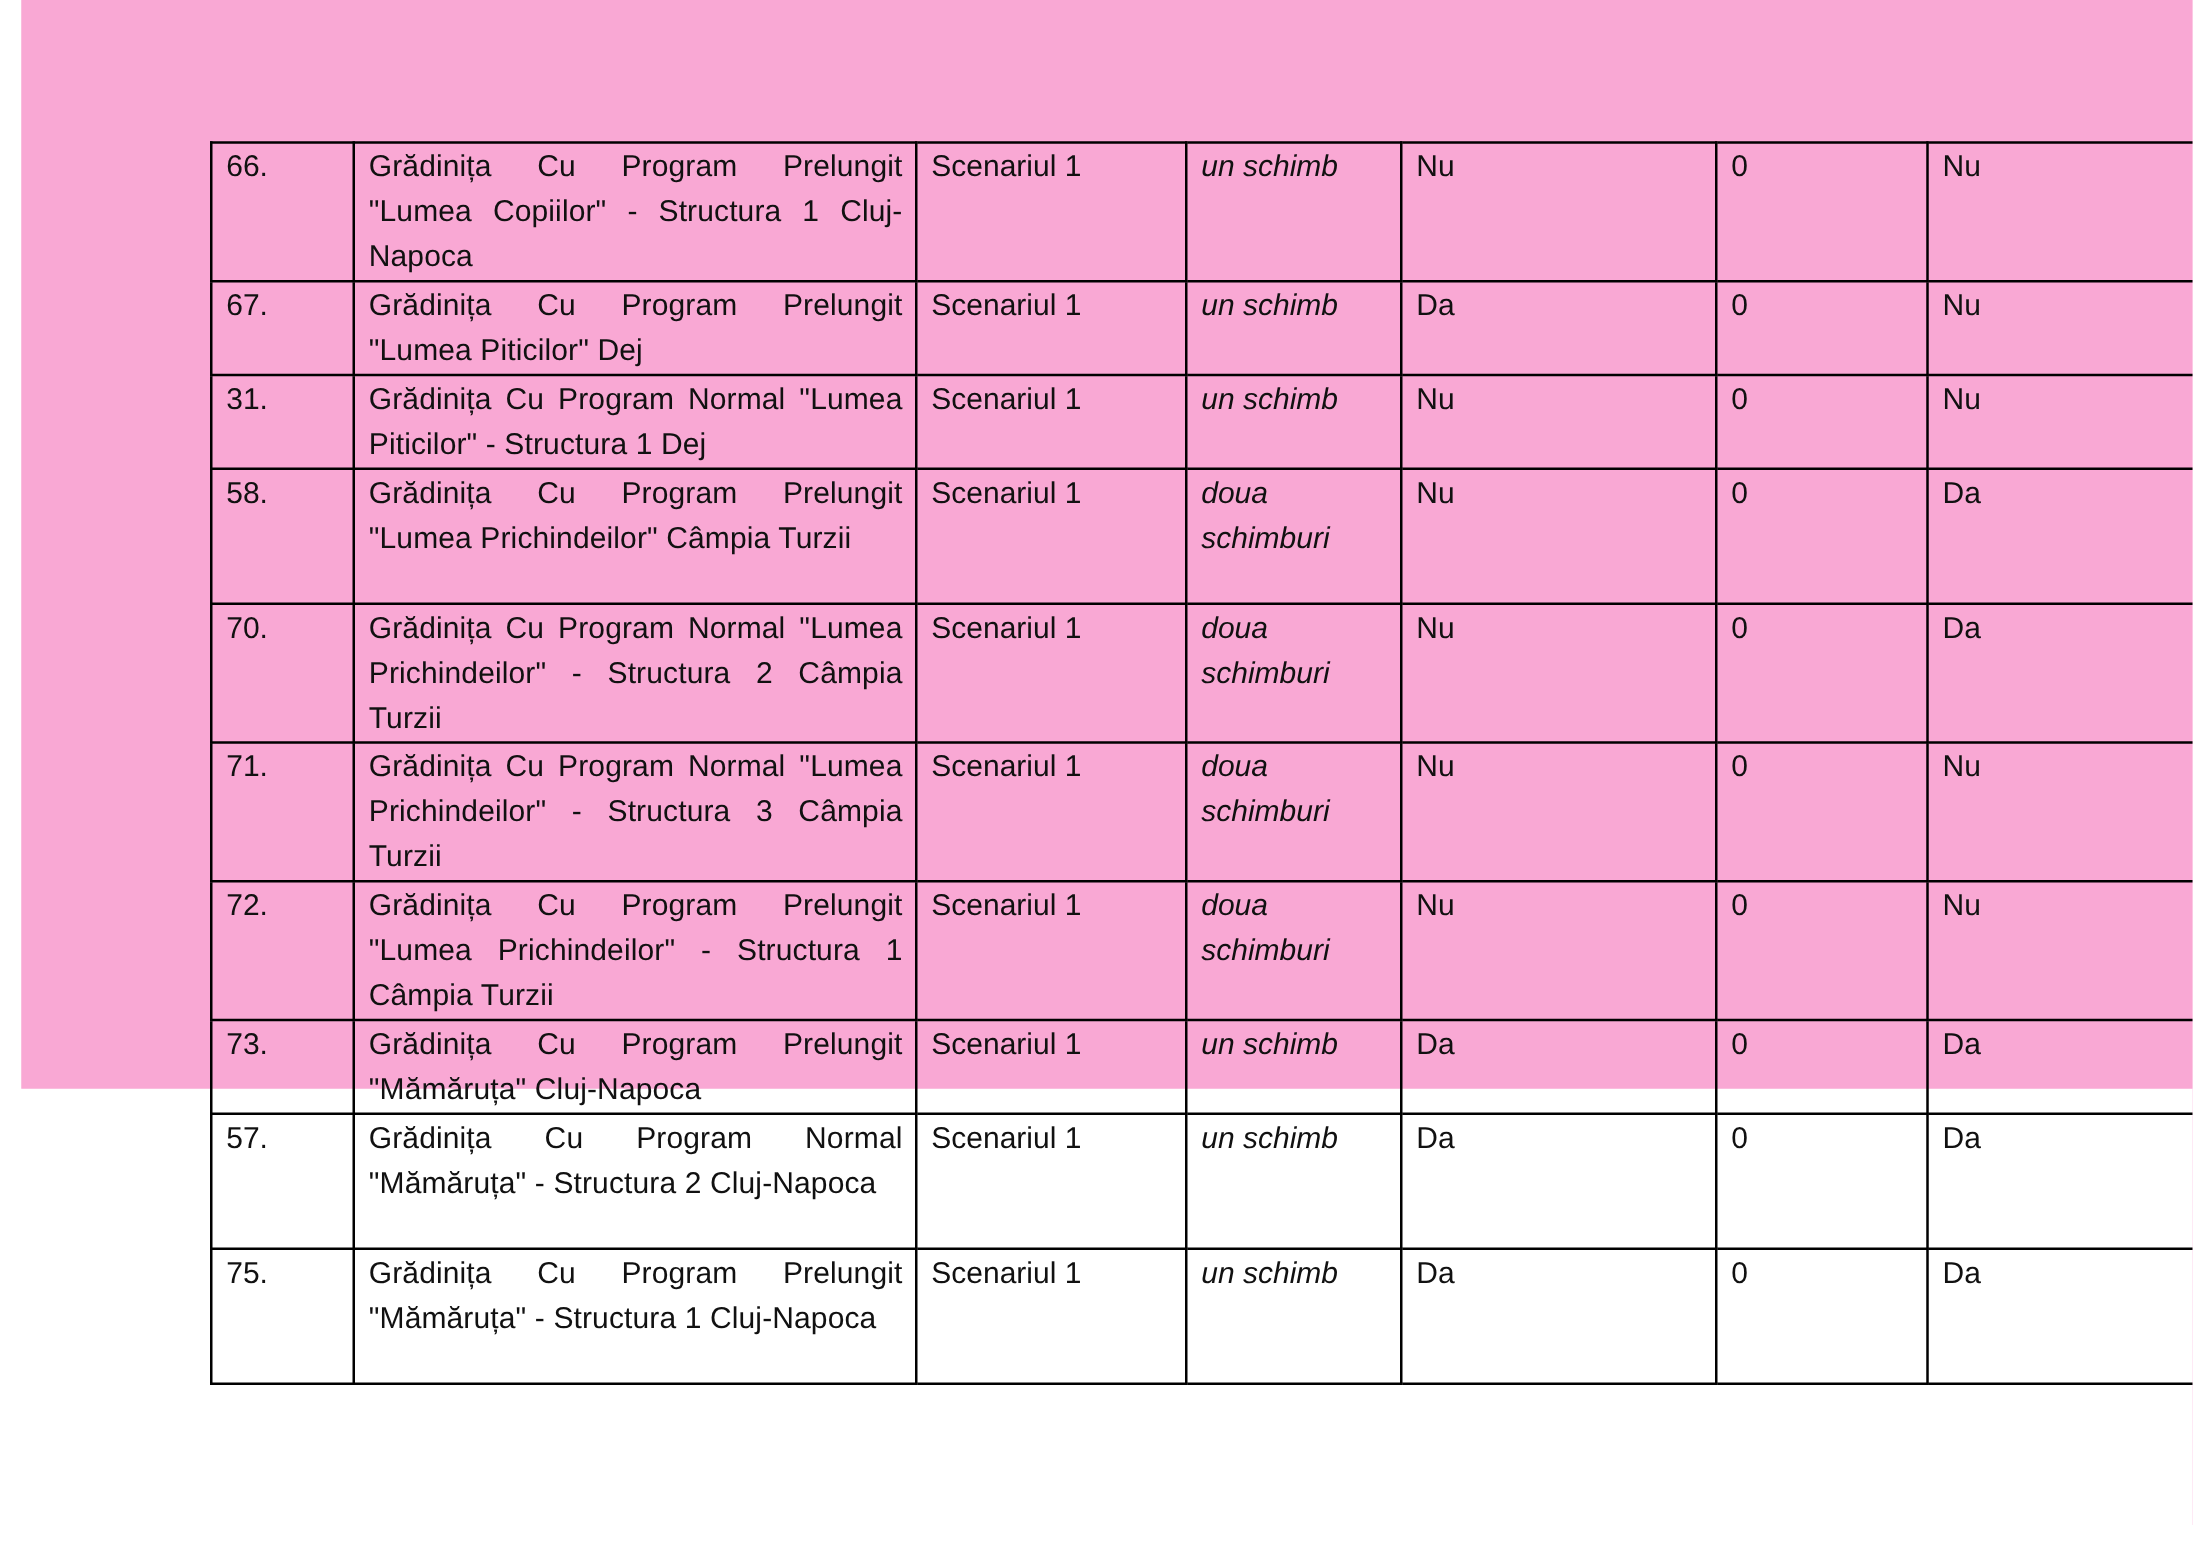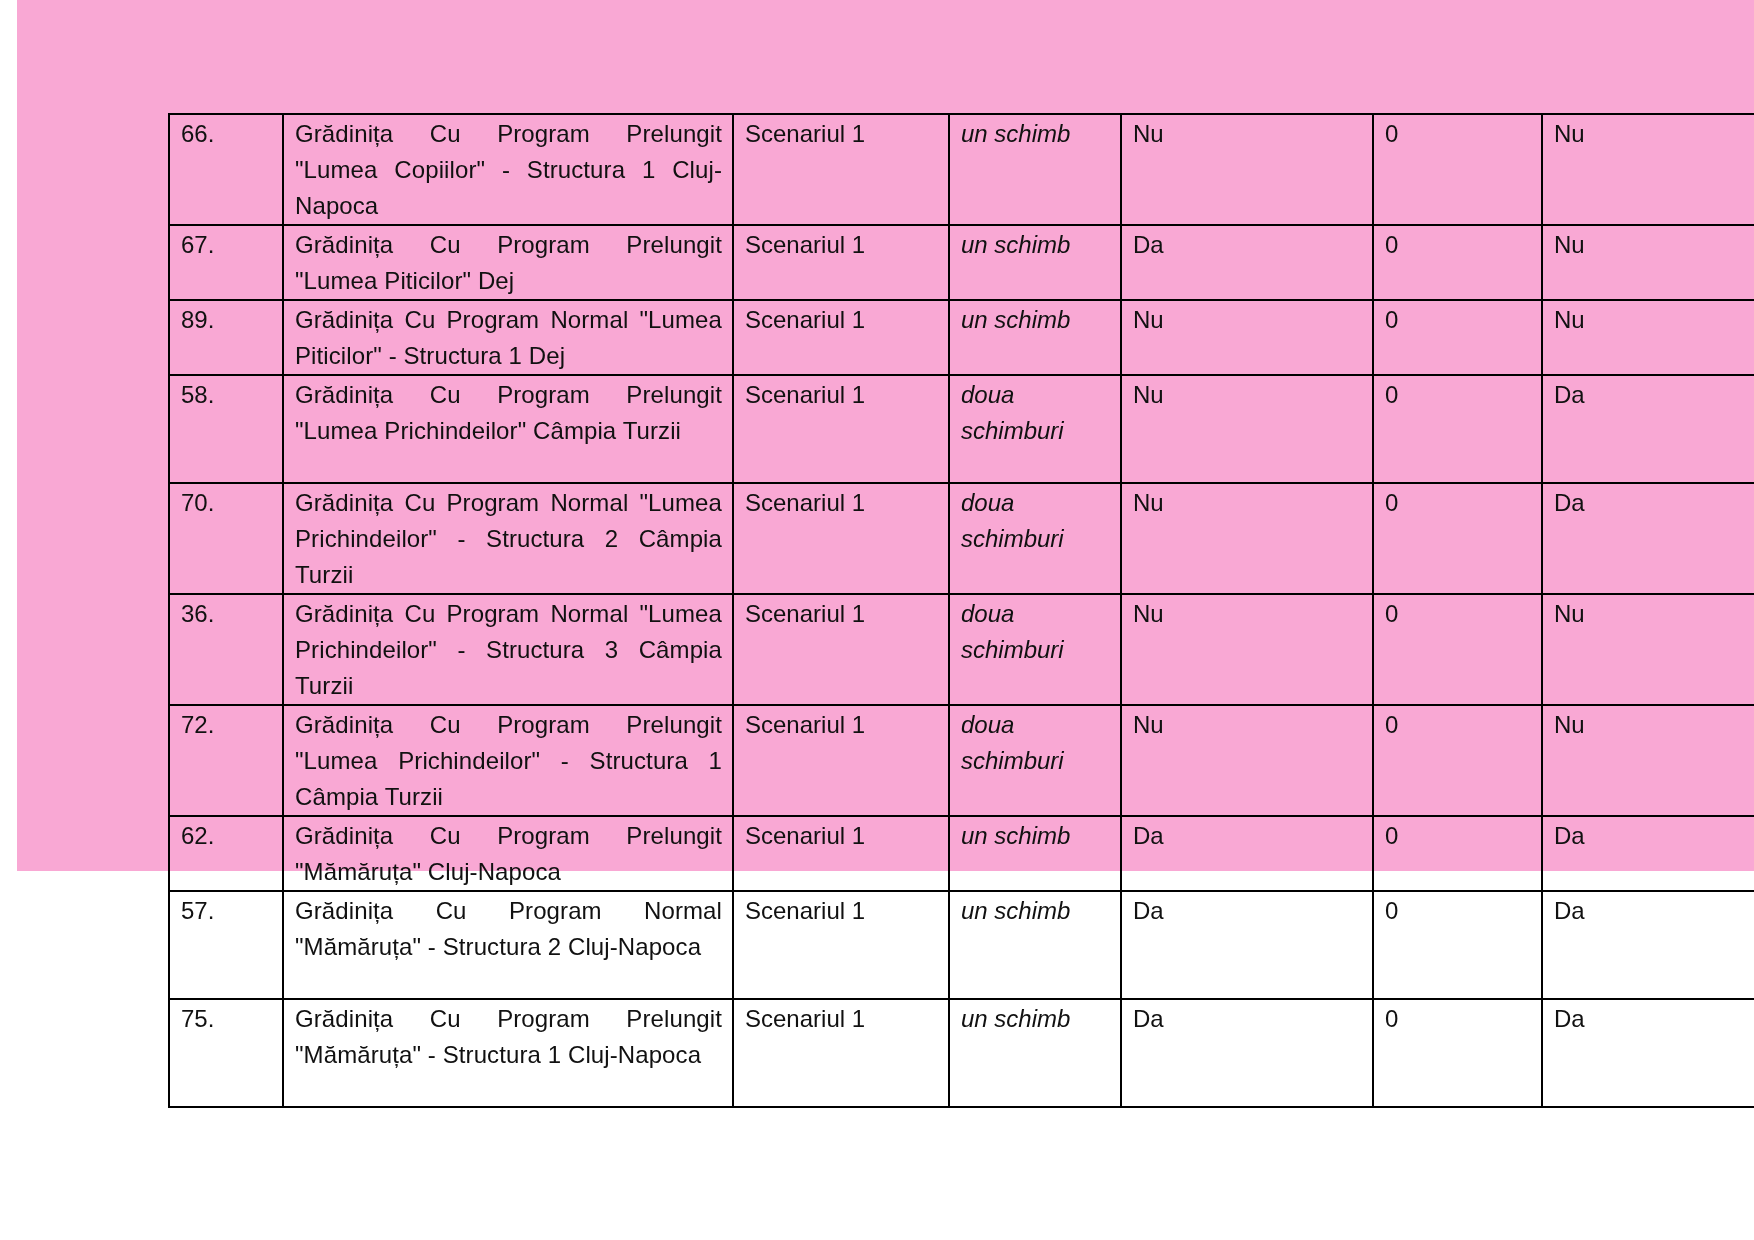--- a/index.html
+++ b/index.html
@@ -76,21 +76,21 @@
         <td class="c-name">
             <span>Grădinița Cu Program Prelungit "Lumea Piticilor" Dej</span>
           </td>
         <td class="c-scen">Scenariul 1</td>
         <td class="c-shift">un schimb</td>
         <td class="c-a">Da</td>
         <td class="c-b">0</td>
         <td class="c-c">Nu</td>
       </tr>
       <tr class="h2">
-        <td class="c-nr">89.</td>
+        <td class="c-nr">31.</td>
         <td class="c-name">
             <span>Grădinița Cu Program Normal "Lumea Piticilor" - Structura 1 Dej</span>
           </td>
         <td class="c-scen">Scenariul 1</td>
         <td class="c-shift">un schimb</td>
         <td class="c-a">Nu</td>
         <td class="c-b">0</td>
         <td class="c-c">Nu</td>
       </tr>
       <tr class="h3">
@@ -109,21 +109,21 @@
         <td class="c-name">
             <span>Grădinița Cu Program Normal "Lumea Prichindeilor" - Structura 2 Câmpia Turzii</span>
           </td>
         <td class="c-scen">Scenariul 1</td>
         <td class="c-shift">doua schimburi</td>
         <td class="c-a">Nu</td>
         <td class="c-b">0</td>
         <td class="c-c">Da</td>
       </tr>
       <tr class="h3">
-        <td class="c-nr">36.</td>
+        <td class="c-nr">71.</td>
         <td class="c-name">
             <span>Grădinița Cu Program Normal "Lumea Prichindeilor" - Structura 3 Câmpia Turzii</span>
           </td>
         <td class="c-scen">Scenariul 1</td>
         <td class="c-shift">doua schimburi</td>
         <td class="c-a">Nu</td>
         <td class="c-b">0</td>
         <td class="c-c">Nu</td>
       </tr>
       <tr class="h3">
@@ -131,21 +131,21 @@
         <td class="c-name">
             <span>Grădinița Cu Program Prelungit "Lumea Prichindeilor" - Structura 1 Câmpia Turzii</span>
           </td>
         <td class="c-scen">Scenariul 1</td>
         <td class="c-shift">doua schimburi</td>
         <td class="c-a">Nu</td>
         <td class="c-b">0</td>
         <td class="c-c">Nu</td>
       </tr>
       <tr class="h2">
-        <td class="c-nr">62.</td>
+        <td class="c-nr">73.</td>
         <td class="c-name">
             <span>Grădinița Cu Program Prelungit "Mămăruța" Cluj-Napoca</span>
           </td>
         <td class="c-scen">Scenariul 1</td>
         <td class="c-shift">un schimb</td>
         <td class="c-a">Da</td>
         <td class="c-b">0</td>
         <td class="c-c">Da</td>
       </tr>
       <tr class="h3">

